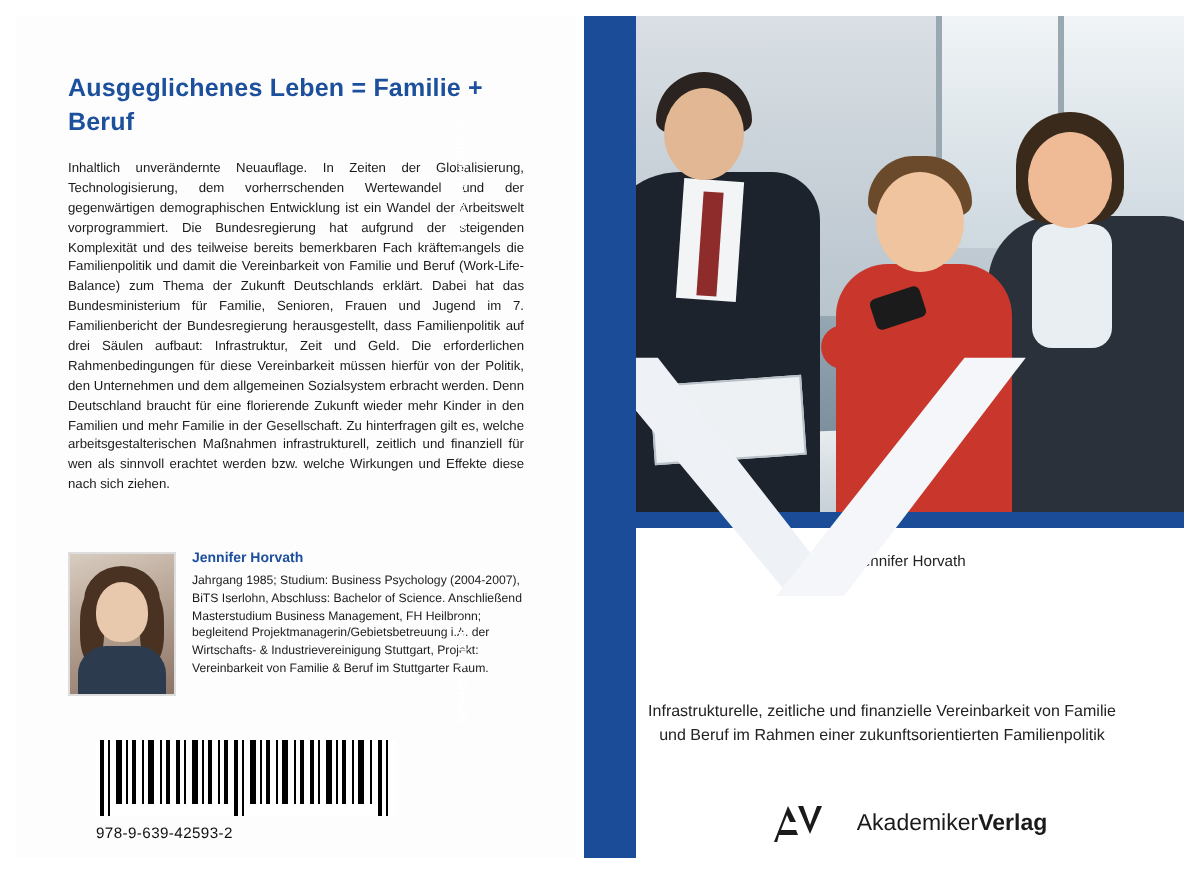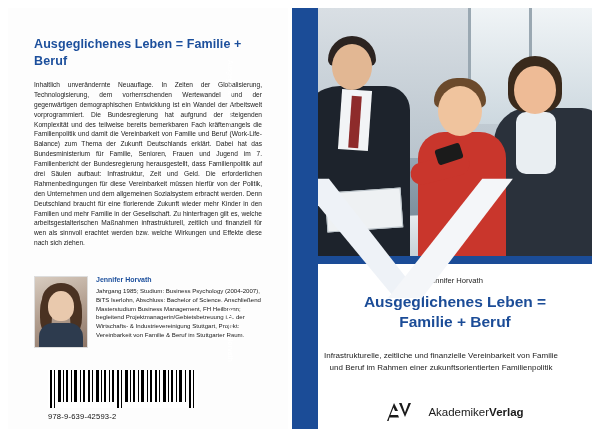--- a/index.html
+++ b/index.html
@@ -342,24 +342,20 @@
       <div class="kid-arm"></div>
       <div class="phone"></div>
       <div class="laptop"></div>
     </div>
 
     <div class="front-strip"></div>
 
     <div class="front-lower">
       <div class="front-author">Jennifer Horvath</div>
 
-      <div class="front-title">
-        <div>Ausgeglichenes Leben =</div>
-        <div>Familie + Beruf</div>
-      </div>
 
       <div class="front-sub">Infrastrukturelle, zeitliche und finanzielle Vereinbarkeit von Familie und Beruf im Rahmen einer zukunftsorientierten Familienpolitik</div>
 
       <div class="publisher">
         <span class="pub-logo">
           <svg width="26" height="20" viewBox="0 0 26 20" xmlns="http://www.w3.org/2000/svg">
             <path d="M1 19 L8 1 L12 9 L9 9 L7.5 5.5 L4.5 13 L12 13 L13 15.5 L3.5 15.5 L2.6 19 Z" fill="#1a1a1a"></path>
             <path d="M13 1 L19 15 L25 1 L22.5 1 L19 10.5 L15.6 1 Z" fill="#1a1a1a"></path>
           </svg>
         </span>

